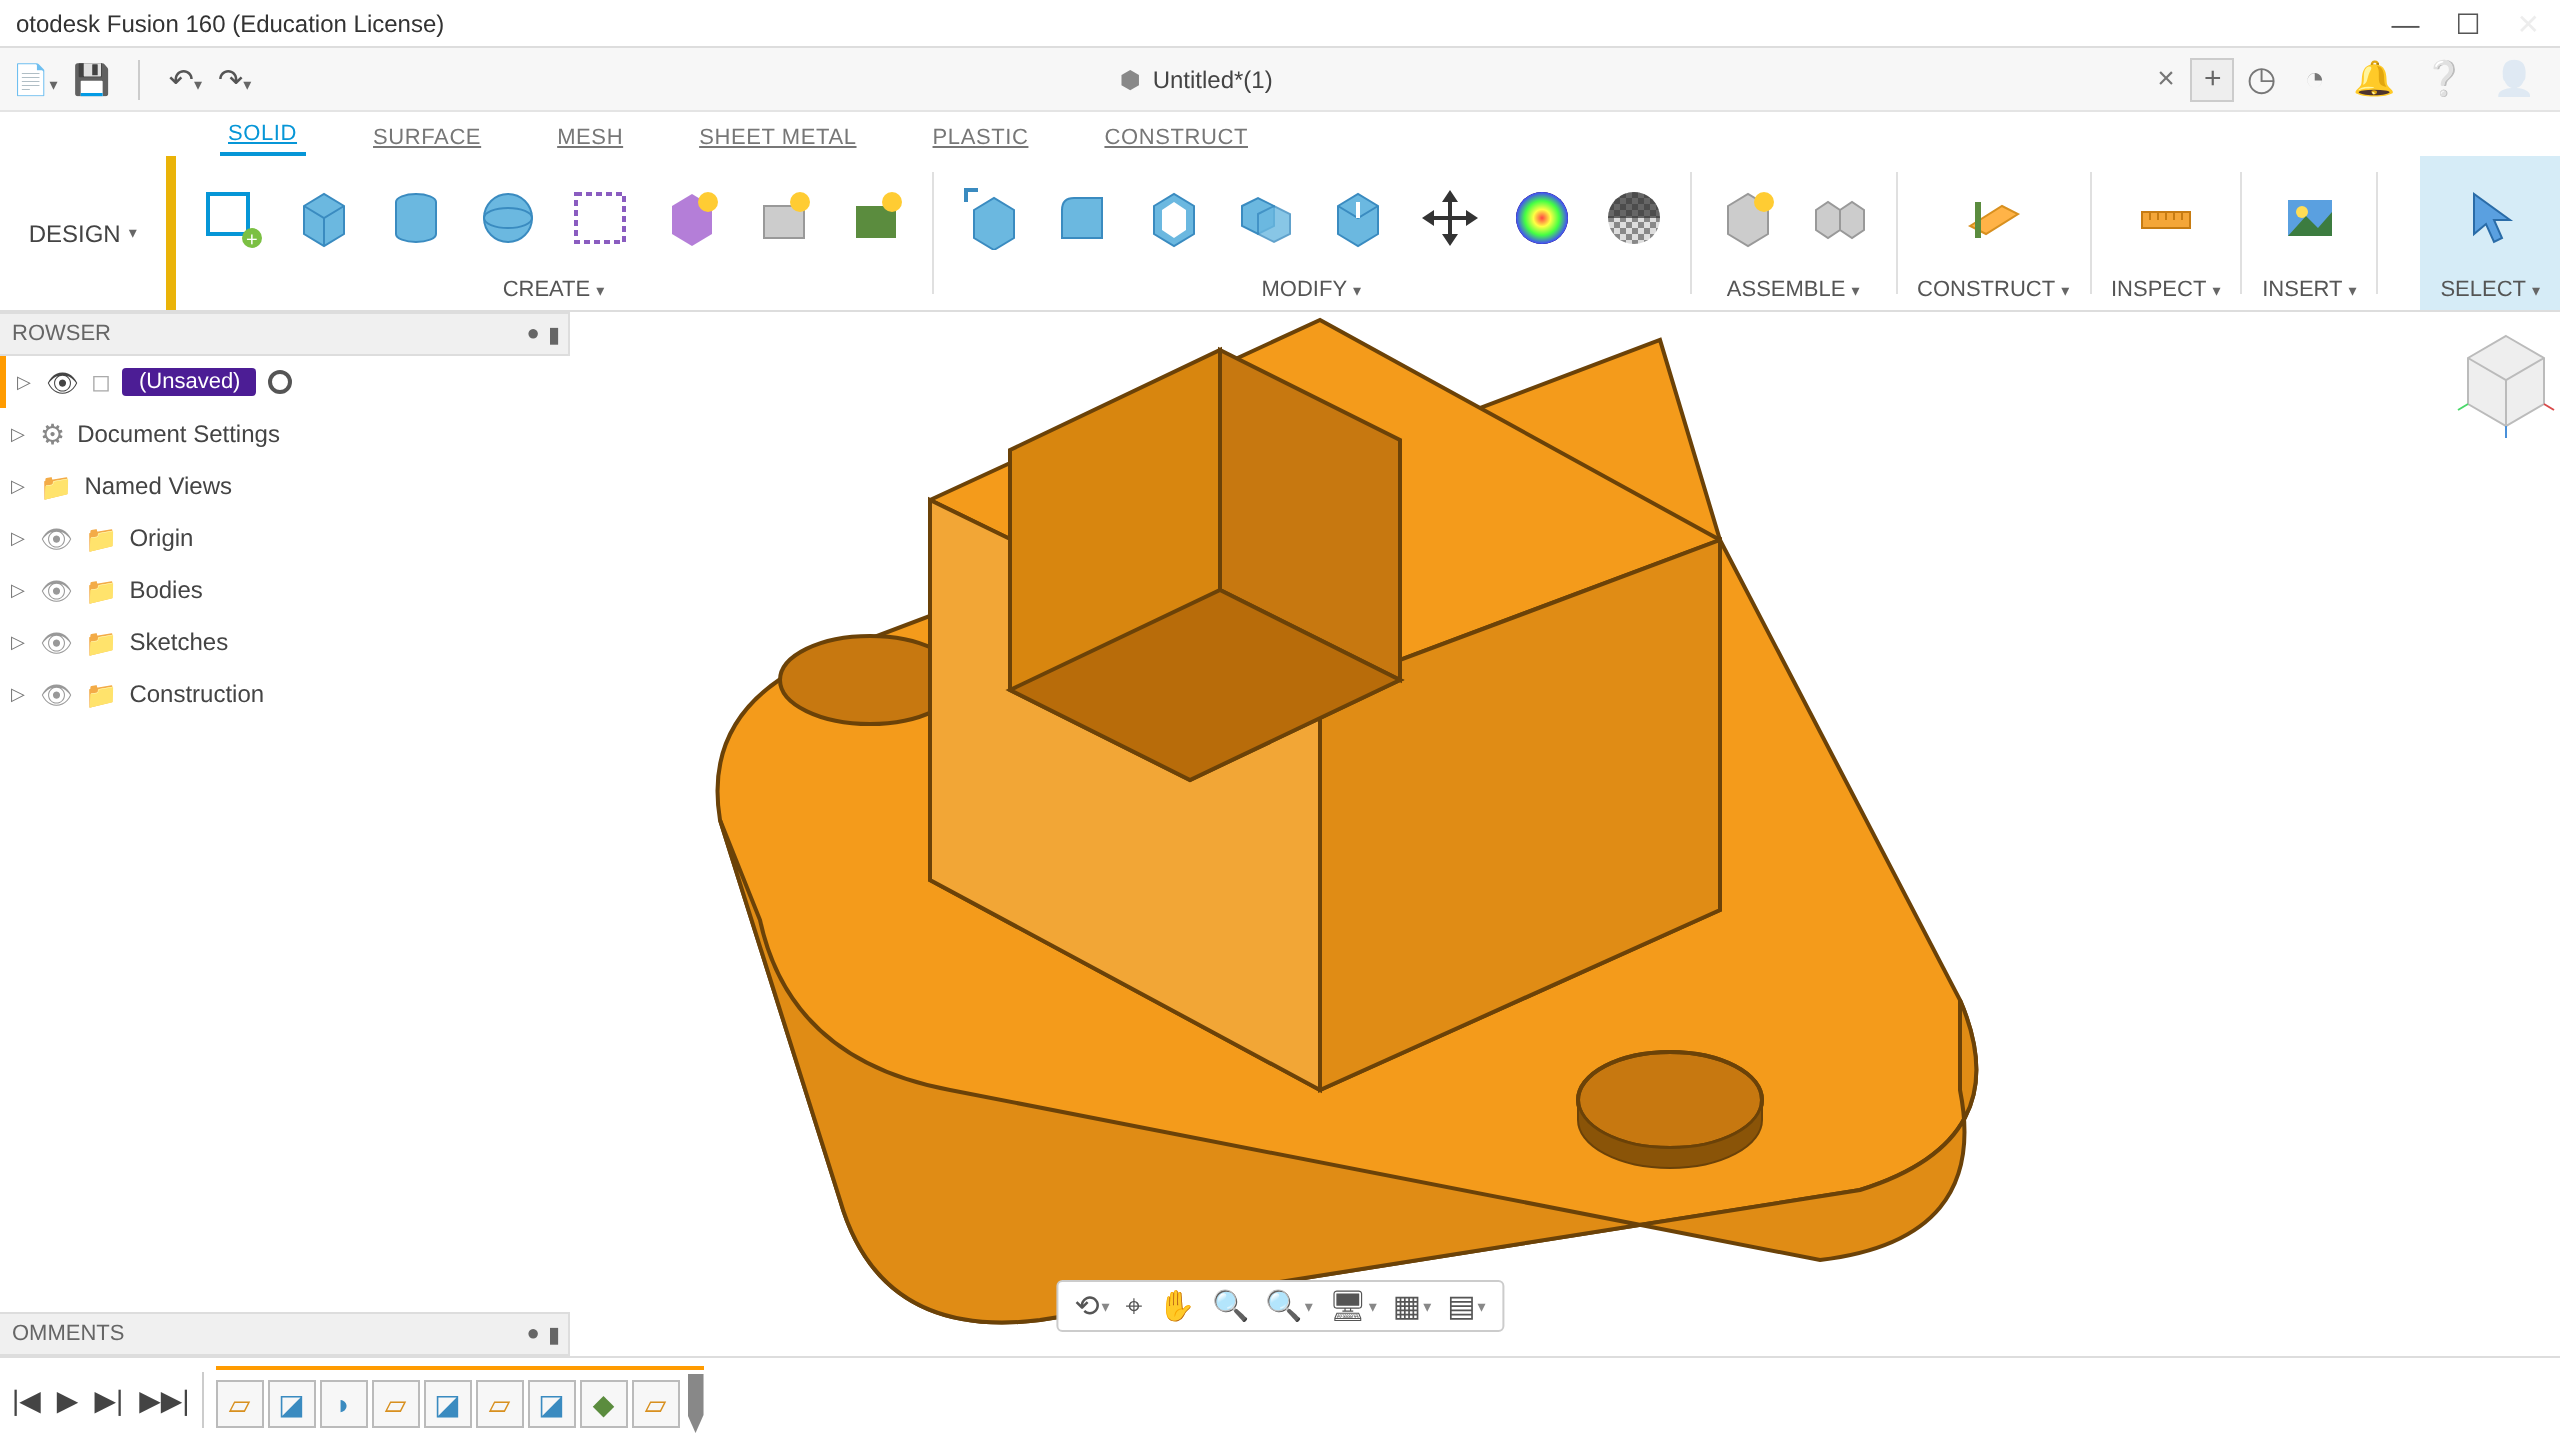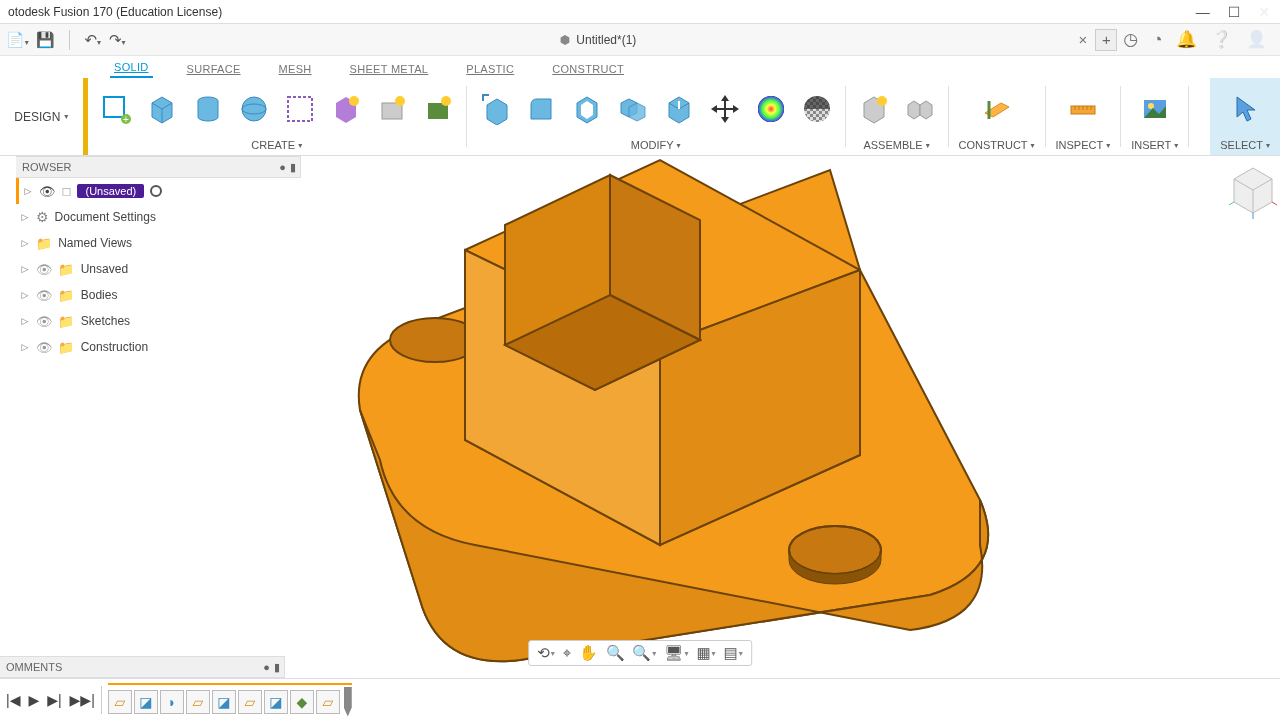--- a/index.html
+++ b/index.html
@@ -29,21 +29,21 @@
 
 .ribbon { height: 78px; display:flex; align-items:stretch; border-bottom:1px solid #ddd; }
 .ribbon .design-btn { width:95px; display:flex; align-items:center; justify-content:center; gap:4px; font-size:12px; color:#444; border-right:5px solid #eab308; }
 .ribbon .panel { display:flex; flex-direction:column; align-items:center; justify-content:flex-end; padding:0 10px 2px 10px; }
 .ribbon .panel .icons { flex:1; display:flex; align-items:center; gap:10px; padding-top:2px;}
 .ribbon .panel .plabel { font-size:11px; color:#555; height:16px; display:flex; align-items:center; gap:3px; }
 .ribbon .divider { width:1px; background:#e0e0e0; margin:8px 0; }
 .ticon { width:36px; height:36px; display:flex; align-items:center; justify-content:center; font-size:24px; cursor:pointer; position:relative; }
 
 
-.browser { position:absolute; left:16px; top:156px; width:285px; background:#fff; }
+.browser { position:absolute; left:0; top:156px; width:285px; background:#fff; }
 .browser .bhead { height:22px; display:flex; align-items:center; justify-content:space-between; padding:0 6px; font-size:11px; color:#666; background:#f0f0f0; border:1px solid #ddd; border-left:0;}
 .browser .bhead .bhctl { display:flex; gap:4px; align-items:center;}
 .brow { height:26px; display:flex; align-items:center; gap:6px; padding-left:4px; font-size:12px; color:#444; }
 .brow .tri { width:10px; color:#777; font-size:9px; display:inline-block; text-align:center;}
 .brow .eye { color:#999; font-size:13px;}
 .brow .eye.on { color:#444;}
 .brow .fold { color:#888; font-size:13px;}
 .brow .gear { color:#888; font-size:14px;}
 .brow.root { border-left:3px solid #ff9b00; background:#fff;}
 .brow.root .chip { background:#4c1d95; color:#fff; padding:1px 8px; border-radius:2px; font-size:11px;}
@@ -71,21 +71,21 @@
 
 .model { position:absolute; left:300px; top:150px; width:720px; height:520px; }
 .model svg { width:100%; height:100%; }
 
 .caret { font-size:8px; color:#666; }
 </style>
 </head>
 <body>
 
 <div class="titlebar">
-  <div class="title">otodesk Fusion 170 (Education License)</div>
+  <div class="title">otodesk Fusion 160 (Education License)</div>
   <div class="winbtns">
     <span>—</span>
     <span>☐</span>
     <span style="opacity:0.1">✕</span>
   </div>
 </div>
 
 <div class="qat">
   <div class="grp">
     <span class="qicon">📄<span class="caret">▾</span></span>
@@ -364,21 +364,21 @@
     </div>
   <div class="brow">
       <span class="tri">▷</span>
       <span class="fold">📁</span>
       <span>Named Views</span>
     </div>
   <div class="brow">
       <span class="tri">▷</span>
       <span class="eye">👁</span>
       <span class="fold">📁</span>
-      <span>Unsaved</span>
+      <span>Origin</span>
     </div>
   <div class="brow">
       <span class="tri">▷</span>
       <span class="eye">👁</span>
       <span class="fold">📁</span>
       <span>Bodies</span>
     </div>
   <div class="brow">
       <span class="tri">▷</span>
       <span class="eye">👁</span>

